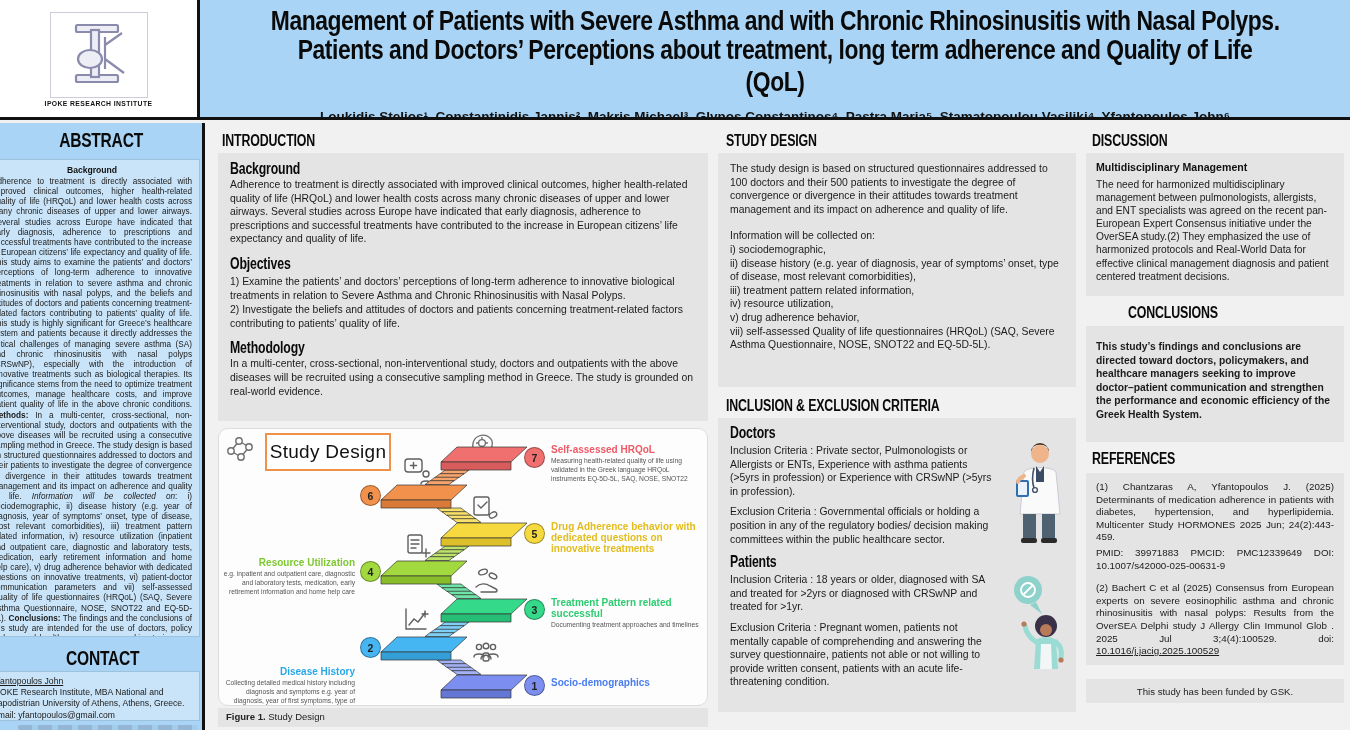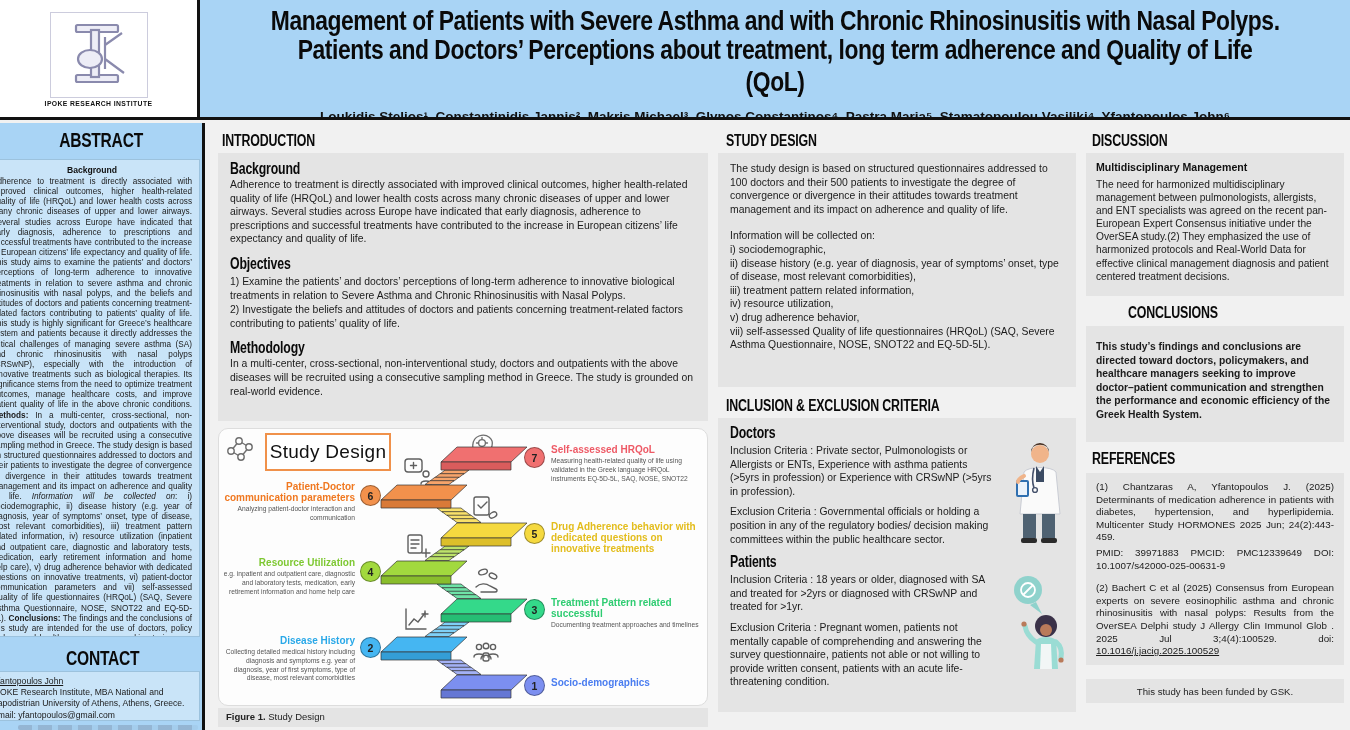--- a/index.html
+++ b/index.html
@@ -62,21 +62,21 @@
   #sd-titlebox{position:absolute;left:46px;top:4px;width:122px;height:34px;border:2px solid #f0914a;
     background:#fff;display:flex;align-items:center;justify-content:center;}
   #sd-titlebox span{font-size:19px;color:#111;letter-spacing:.3px;}
   .fig-ico{position:absolute;opacity:.85;}
   .badge{position:absolute;width:21px;height:21px;border-radius:50%;border:1px solid rgba(0,0,0,.35);
     display:flex;align-items:center;justify-content:center;font-size:10.5px;font-weight:bold;color:#222;box-sizing:border-box;}
   .flabel{position:absolute;}
   .flabel .ft{font-weight:bold;font-size:10px;line-height:1.12;}
   .flabel .fd{font-size:6.7px;line-height:1.3;color:#555;margin-top:2px;}
   .lab-left{text-align:right;}
-  .c1{color:#4a7df0;} .c2{color:#29a8e8;} .c3{color:#2ecc71;} .c4{color:#7ec832;}
+  .c1{color:#4a7df0;} .c2{color:#29a8e8;margin-top:31px;} .c3{color:#2ecc71;} .c4{color:#7ec832;}
   .c5{color:#e3bd1d;} .c6{color:#f07820;} .c7{color:#ee5a66;}
   .b1{background:#7c8ff0;} .b2{background:#45b6f2;} .b3{background:#34d98a;} .b4{background:#a2d93e;}
   .b5{background:#f5d93f;} .b6{background:#f2914c;} .b7{background:#f07070;}
 
   
   #sd-hdr{position:absolute;left:726px;top:131px;}
   #sd-box{position:absolute;left:718px;top:153px;width:358px;height:234px;padding:9px 12px;}
   #sd-box .body-txt p{margin:0 0 13px 0;}
   #sd-box ul{margin:0;padding:0;list-style:none;}
   #crit-hdr{position:absolute;left:726px;top:396px;}
@@ -314,24 +314,20 @@
     <div class="badge b5" style="left:305px;top:94px;">5</div>
     <div class="badge b4" style="left:141px;top:132px;">4</div>
     <div class="badge b3" style="left:305px;top:170px;">3</div>
     <div class="badge b2" style="left:141px;top:208px;">2</div>
     <div class="badge b1" style="left:305px;top:246px;">1</div>
 
     <div class="flabel" style="left:332px;top:15px;width:154px;">
       <div class="ft c7">Self-assessed HRQoL</div>
       <div class="fd">Measuring health-related quality of life using validated in the Greek language HRQoL instruments EQ-5D-5L, SAQ, NOSE, SNOT22</div>
     </div>
-    <div class="flabel lab-left" style="left:2px;top:52px;width:134px;">
-      <div class="ft c6">Patient-Doctor communication parameters</div>
-      <div class="fd">Analyzing patient-doctor interaction and communication</div>
-    </div>
     <div class="flabel" style="left:332px;top:92px;width:154px;">
       <div class="ft c5">Drug Adherence behavior with dedicated questions on innovative treatments</div>
     </div>
     <div class="flabel lab-left" style="left:2px;top:128px;width:134px;">
       <div class="ft c4">Resource Utilization</div>
       <div class="fd">e.g. inpatient and outpatient care, diagnostic and laboratory tests, medication, early retirement information and home help care</div>
     </div>
     <div class="flabel" style="left:332px;top:168px;width:154px;">
       <div class="ft c3">Treatment Pattern related successful</div>
       <div class="fd">Documenting treatment approaches and timelines</div>

